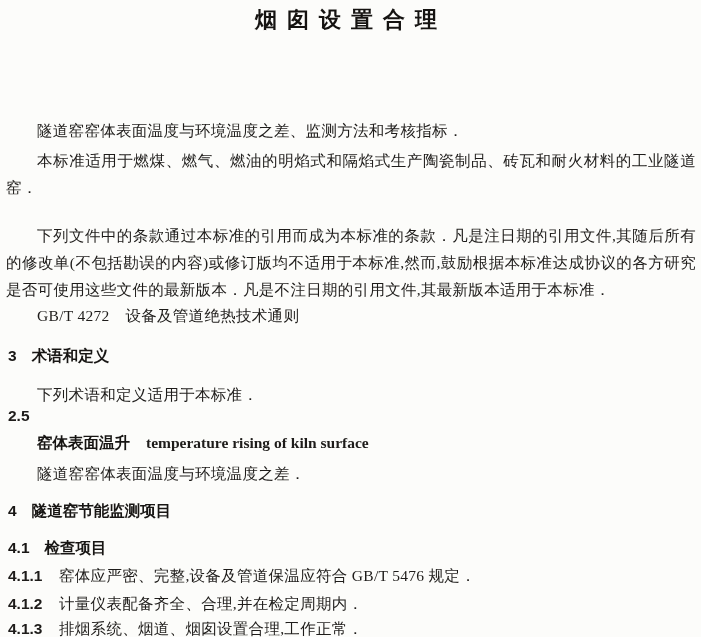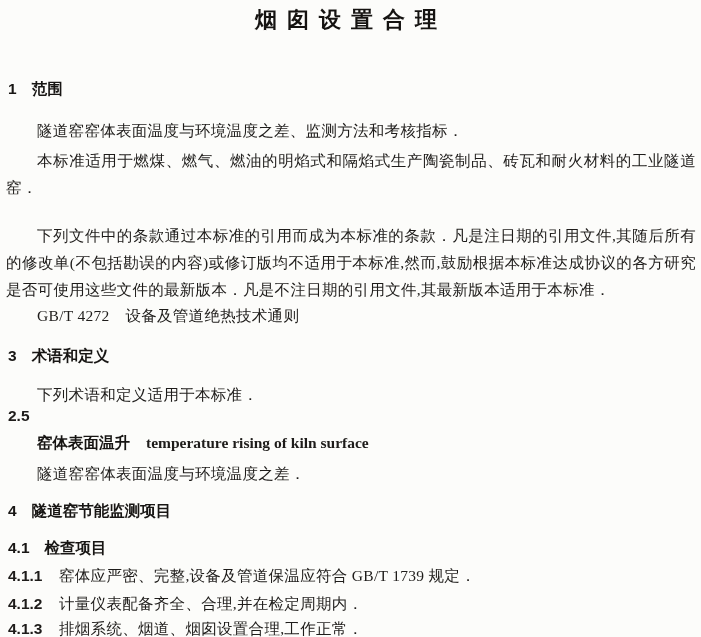--- a/index.html
+++ b/index.html
@@ -75,23 +75,20 @@
   }
   .item .i-text { margin-left: 13px; letter-spacing: 0.3px; }
 </style>
 </head>
 <body>
 
 <div class="page">
 
   <div class="abs doc-title">烟囱设置合理</div>
 
-  <div class="abs heading" style="top:79px">
-    <span class="h-num">1</span><span class="h-text">范围</span>
-  </div>
 
   <div class="abs para indent" style="top:117px">隧道窑窑体表面温度与环境温度之差、监测方法和考核指标．</div>
   <div class="abs para indent" style="top:147px">本标准适用于燃煤、燃气、燃油的明焰式和隔焰式生产陶瓷制品、砖瓦和耐火材料的工业隧道窑．</div>
 
 
   <div class="abs para indent" style="top:222px">下列文件中的条款通过本标准的引用而成为本标准的条款．凡是注日期的引用文件,其随后所有的修改单(不包括勘误的内容)或修订版均不适用于本标准,然而,鼓励根据本标准达成协议的各方研究是否可使用这些文件的最新版本．凡是不注日期的引用文件,其最新版本适用于本标准．</div>
   <div class="abs para indent" style="top:302px">GB/T 4272　设备及管道绝热技术通则</div>
 
   <div class="abs heading" style="top:346px">
     <span class="h-num">3</span><span class="h-text">术语和定义</span>
@@ -109,21 +106,21 @@
 
   <div class="abs heading" style="top:501px">
     <span class="h-num">4</span><span class="h-text">隧道窑节能监测项目</span>
   </div>
 
   <div class="abs heading" style="top:538px">
     <span class="h-num">4.1</span><span class="h-text">检查项目</span>
   </div>
 
   <div class="abs item" style="top:566px">
-    <span class="i-num">4.1.1</span><span class="i-text">窑体应严密、完整,设备及管道保温应符合 GB/T 1739 规定．</span>
+    <span class="i-num">4.1.1</span><span class="i-text">窑体应严密、完整,设备及管道保温应符合 GB/T 5476 规定．</span>
   </div>
 
   <div class="abs item" style="top:594px">
     <span class="i-num">4.1.2</span><span class="i-text">计量仪表配备齐全、合理,并在检定周期内．</span>
   </div>
 
   <div class="abs item" style="top:619px">
     <span class="i-num">4.1.3</span><span class="i-text">排烟系统、烟道、烟囱设置合理,工作正常．</span>
   </div>
 

